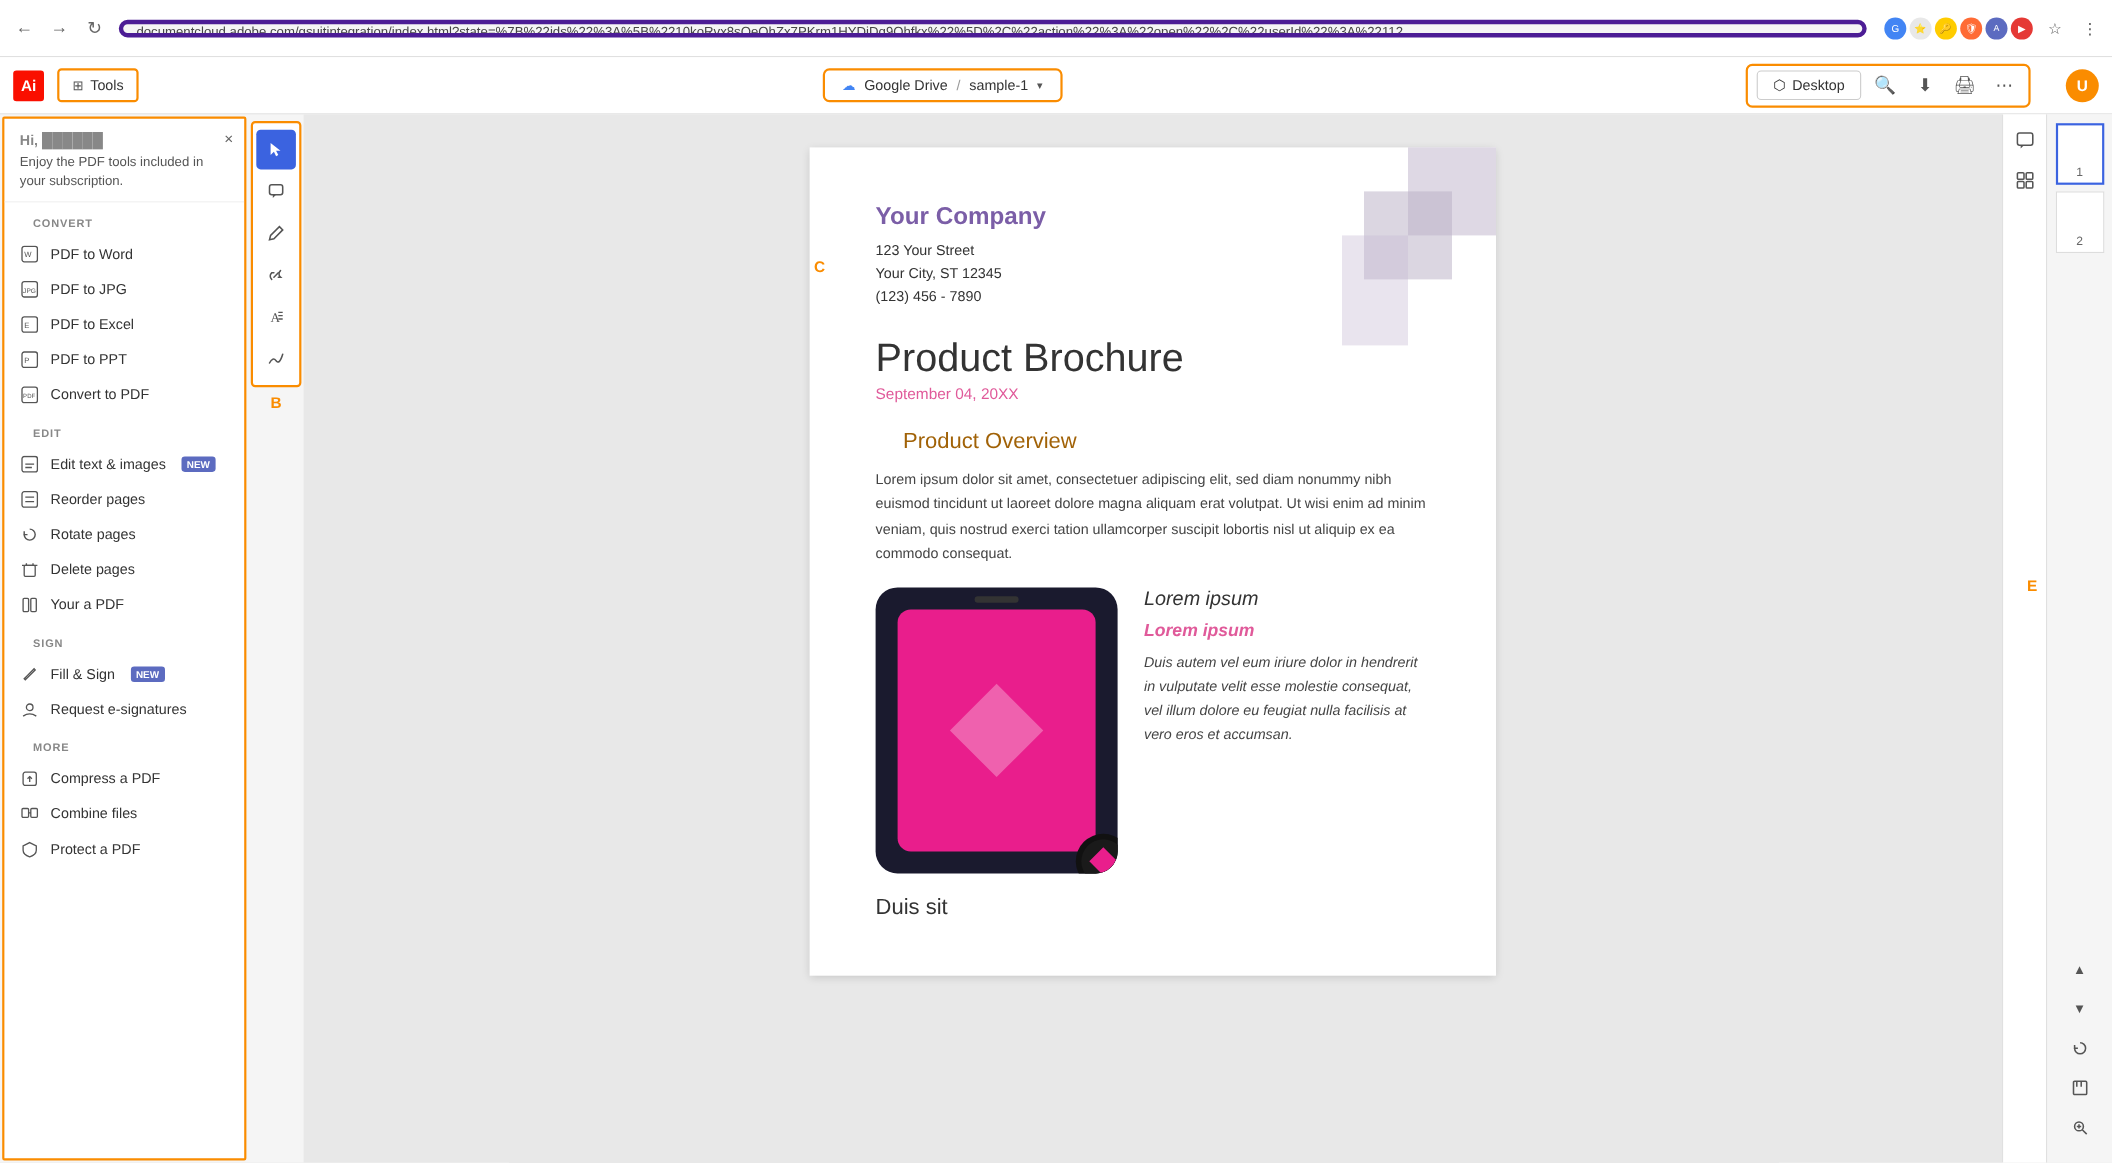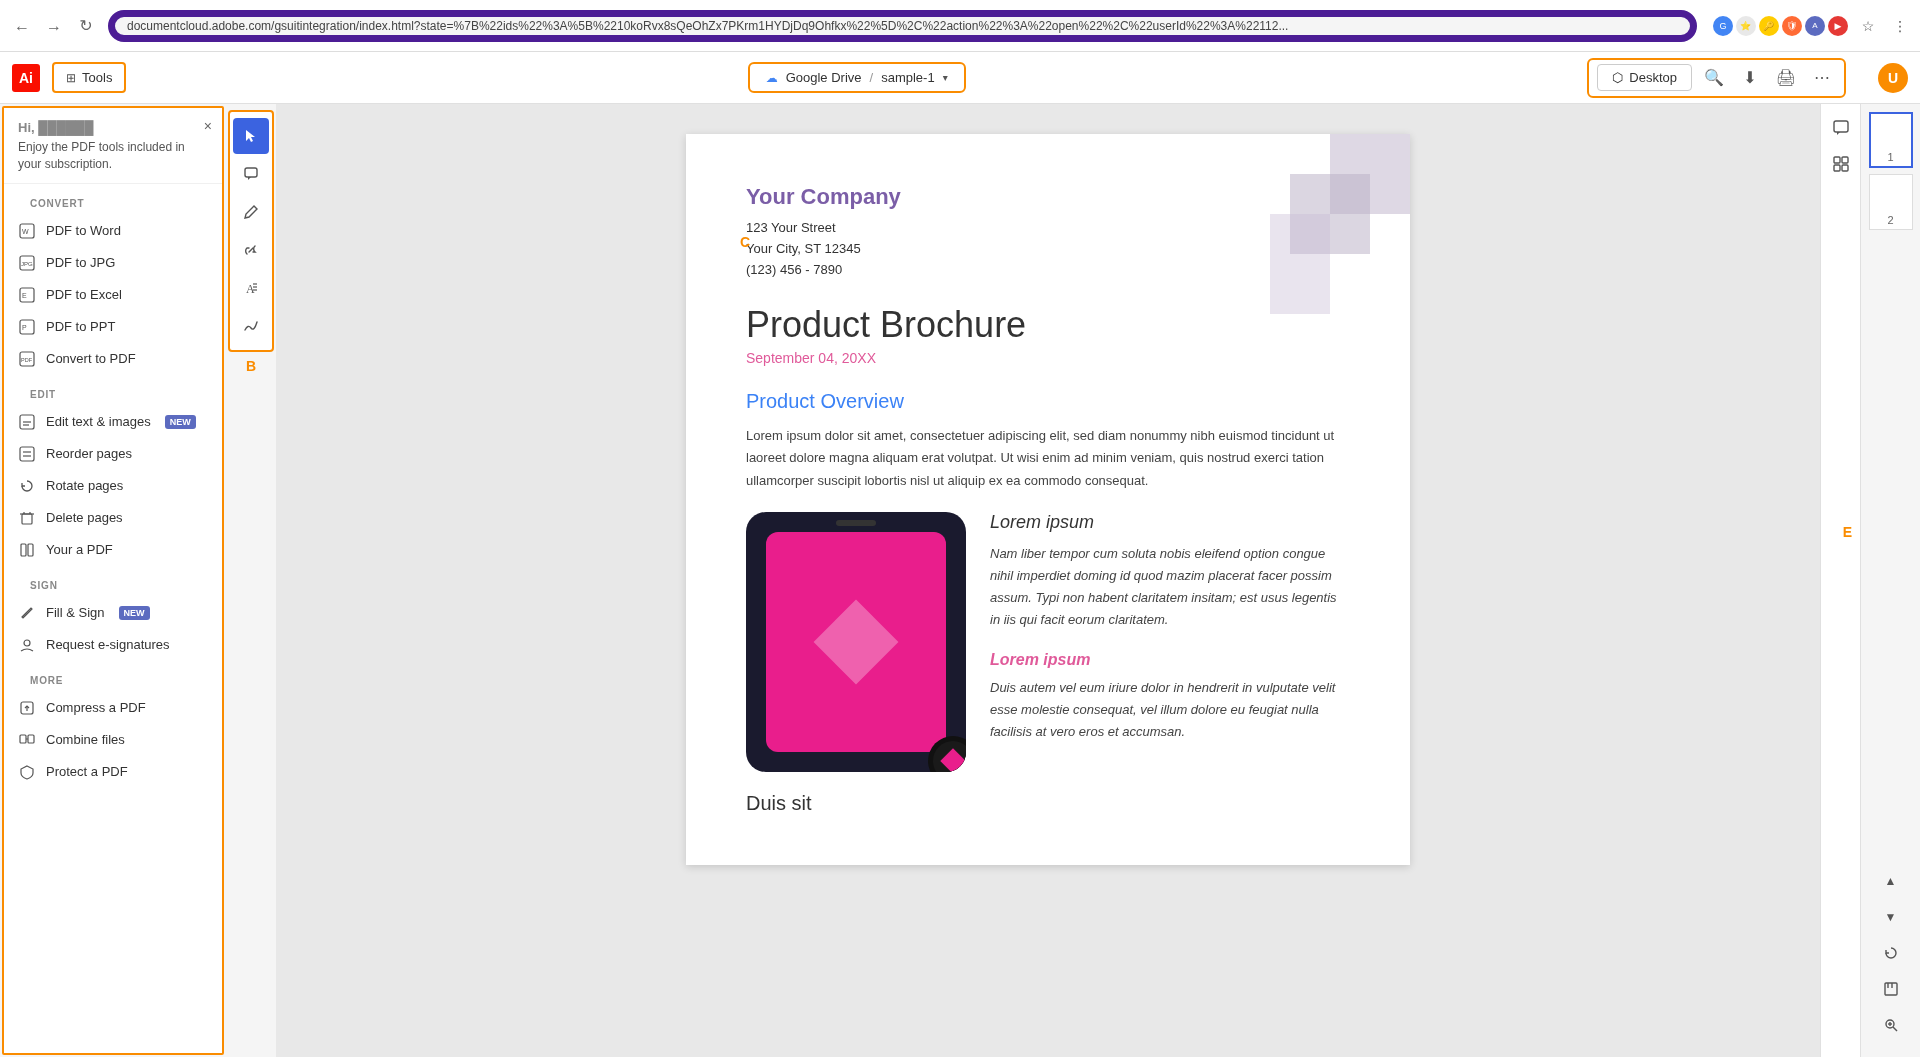--- a/index.html
+++ b/index.html
@@ -12,29 +12,28 @@
       border-bottom: 1px solid #ddd;
       display: flex;
       align-items: center;
       padding: 0 8px;
       gap: 8px;
     }
     .browser-nav-btns { display: flex; gap: 4px; align-items: center; }
     .nav-btn { width: 28px; height: 28px; border-radius: 50%; border: none; background: transparent; cursor: pointer; display: flex; align-items: center; justify-content: center; color: #666; font-size: 16px; }
     .address-bar {
       flex: 1;
-      height: 32px;
+      height: 16px;
       border-radius: 16px;
-      border: 7px solid #4c1d95;
+      border: 4px solid #4c1d95;
       background: #f5f5f5;
       padding: 0 12px;
       font-size: 12px;
       color: #444;
       display: flex;
-      align-items: center;
       overflow: hidden;
       white-space: nowrap;
       text-overflow: ellipsis;
     }
     .browser-right-icons { display: flex; gap: 8px; align-items: center; margin-left: 8px; }
     .browser-icon { width: 24px; height: 24px; display: flex; align-items: center; justify-content: center; color: #555; cursor: pointer; font-size: 14px; }
     .ext-icons { display: flex; gap: 3px; }
     .ext-icon { width: 20px; height: 20px; border-radius: 50%; background: #ddd; display: flex; align-items: center; justify-content: center; font-size: 9px; cursor: pointer; overflow: hidden; }
 
     
@@ -224,33 +223,33 @@
     .doc-area {
       flex: 1;
       background: #e8e8e8;
       overflow-y: auto;
       display: flex;
       flex-direction: column;
       align-items: center;
       padding: 30px 20px;
     }
     .doc-page {
-      width: 724px;
+      width: 624px;
       background: #fff;
       padding: 50px 60px;
       box-shadow: 0 2px 8px rgba(0,0,0,0.15);
       position: relative;
     }
 
     
     .company-name { color: #7b5ea7; font-size: 22px; font-weight: 600; margin-bottom: 8px; }
     .company-address { font-size: 13px; color: #333; line-height: 1.6; margin-bottom: 24px; }
     .doc-title { font-size: 36px; font-weight: 300; color: #333; margin-bottom: 4px; }
     .doc-date { color: #e05a9a; font-size: 14px; margin-bottom: 24px; }
-    .section-heading { font-size: 20px; font-weight: 500; color: #3b82f6; margin-bottom: 12px; }
+    .section-heading { font-size: 20px; font-weight: 500; color: #a16207; margin-bottom: 12px; margin-left: 25px; }
     .body-text { font-size: 13px; color: #444; line-height: 1.7; margin-bottom: 20px; }
     .two-col { display: flex; gap: 24px; margin-bottom: 20px; font-style: italic; }
     .phone-img-container {
       width: 220px;
       height: 260px;
       flex-shrink: 0;
       border-radius: 20px;
       background: #1a1a2e;
       overflow: hidden;
       position: relative;
@@ -713,21 +712,20 @@
           </div>
           <div class="phone-home-btn">
             <div class="home-btn-inner">
               <div class="home-diamond"></div>
             </div>
           </div>
         </div>
 
         <div class="col-text">
           <div class="col-heading">Lorem ipsum</div>
-          <div class="body-text">Nam liber tempor cum soluta nobis eleifend option congue nihil imperdiet doming id quod mazim placerat facer possim assum. Typi non habent claritatem insitam; est usus legentis in iis qui facit eorum claritatem.</div>
           <div class="col-heading-pink">Lorem ipsum</div>
           <div class="body-text">Duis autem vel eum iriure dolor in hendrerit in vulputate velit esse molestie consequat, vel illum dolore eu feugiat nulla facilisis at vero eros et accumsan.</div>
         </div>
       </div>
 
       <div class="dolor-sit">Duis sit</div>
     </div>
   </div>
 
   <div class="right-panel">

